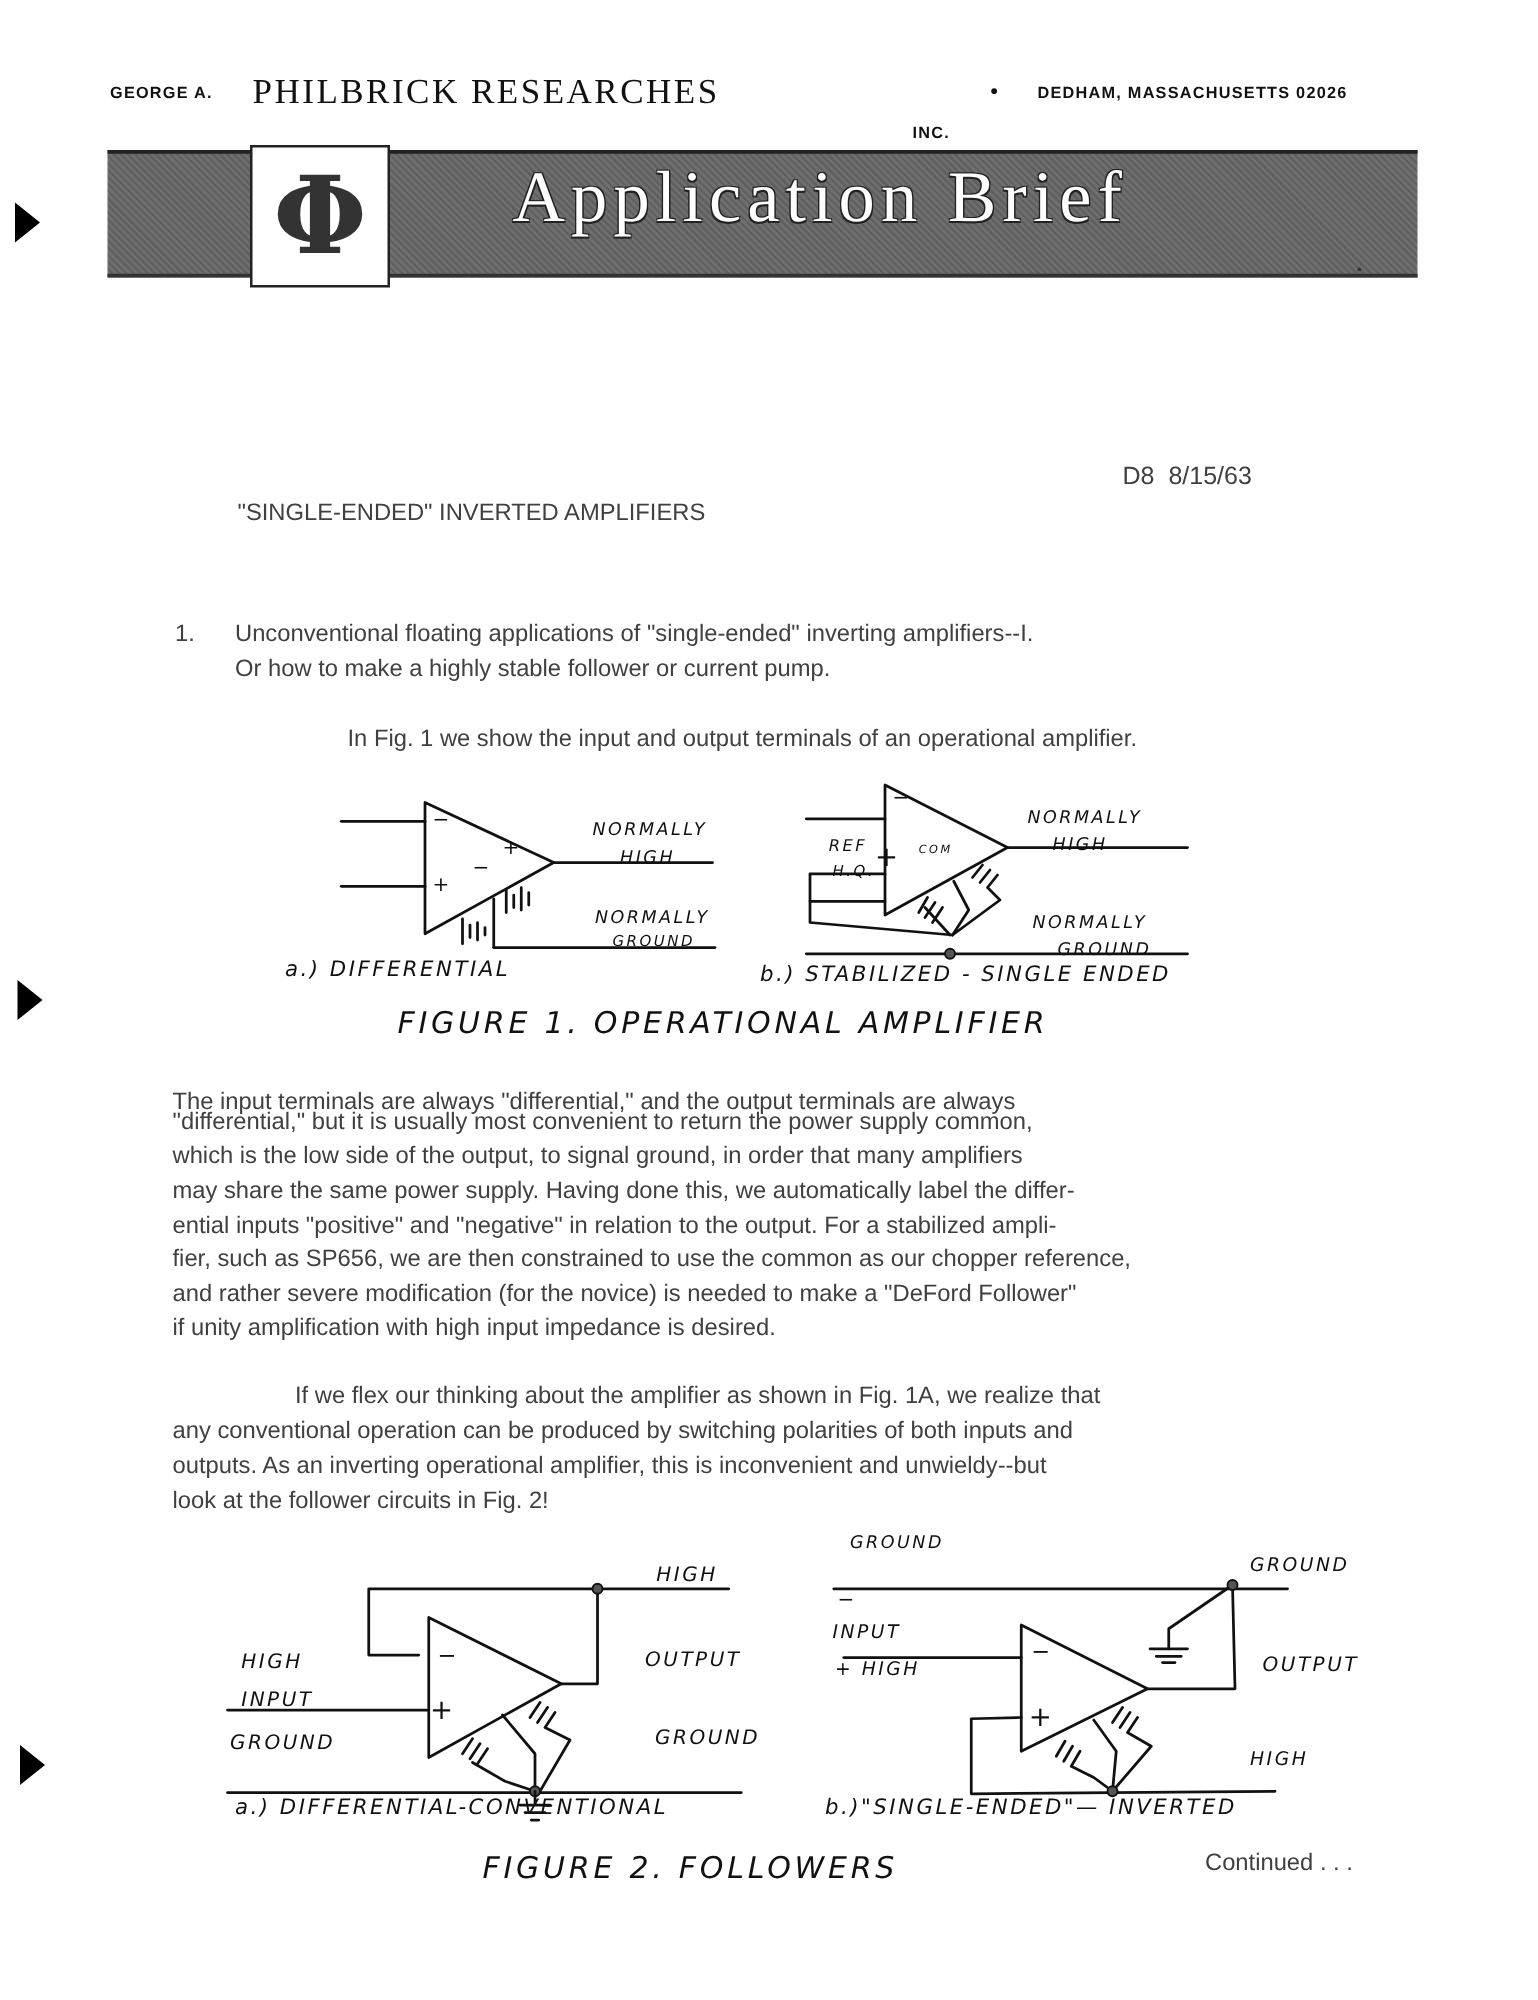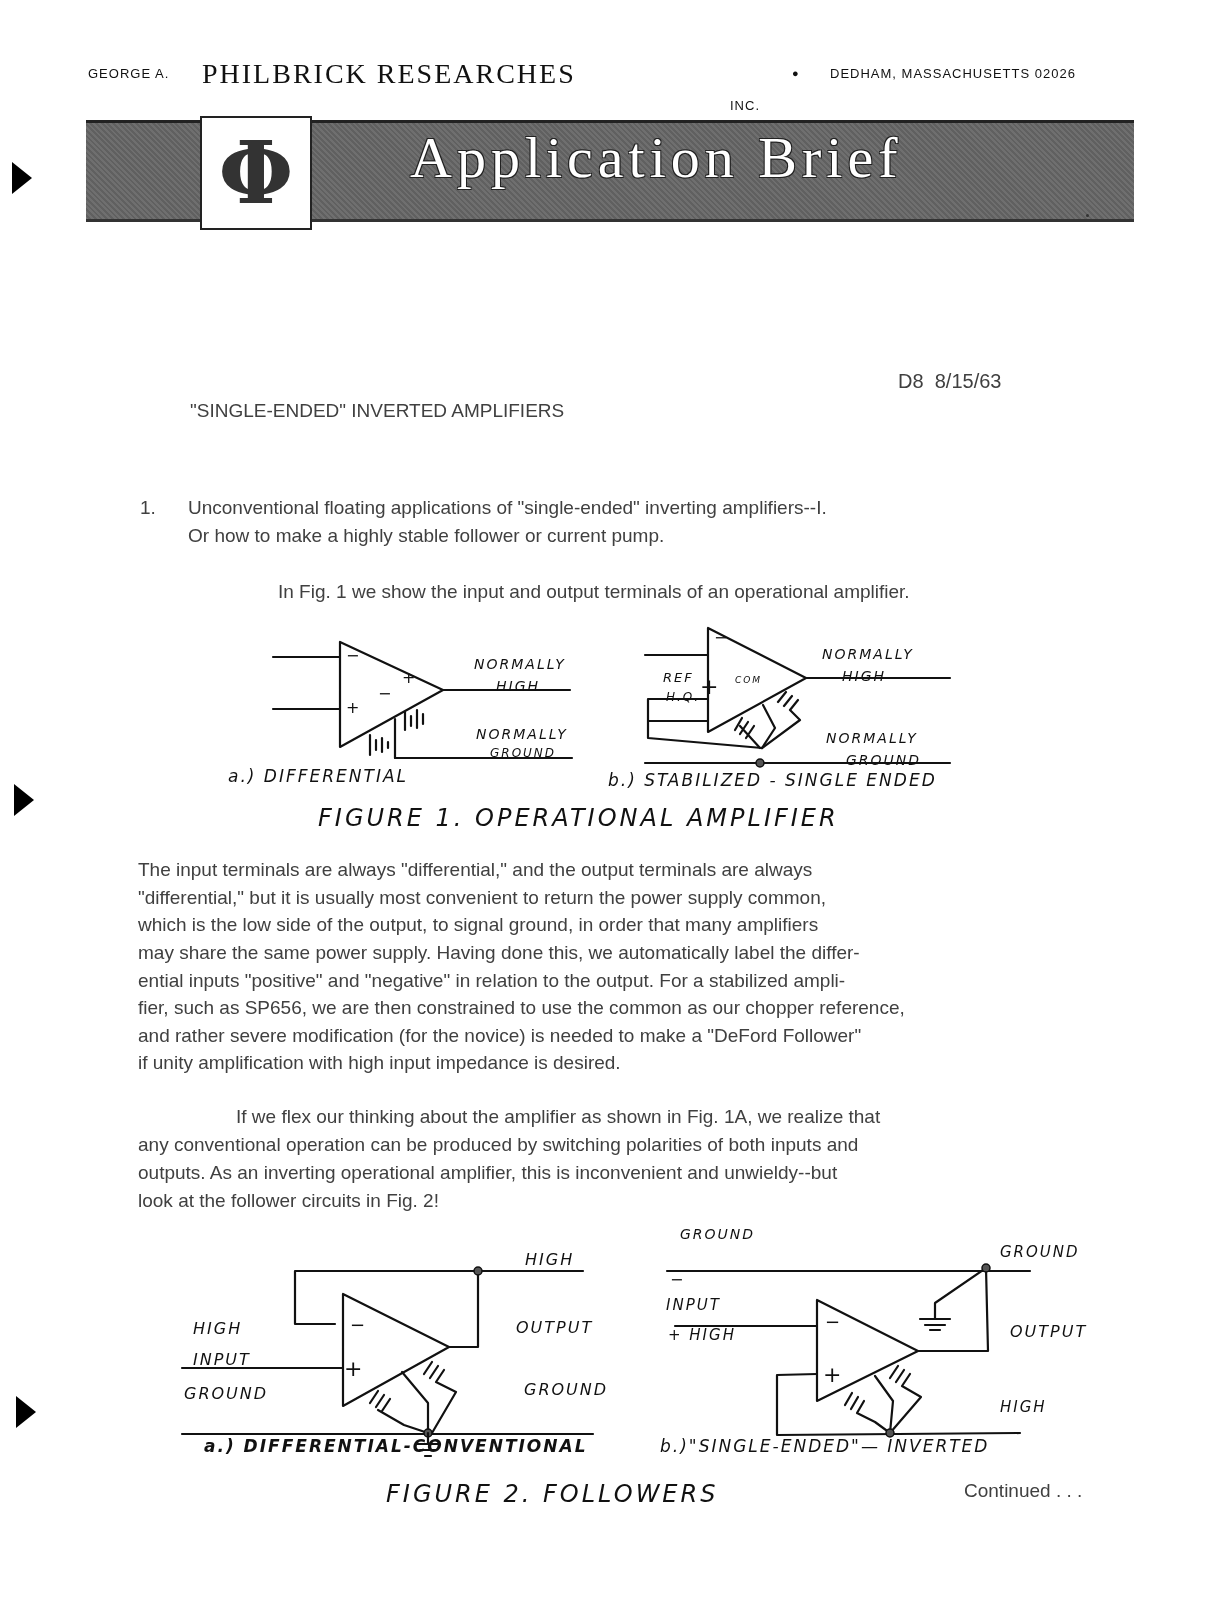--- a/index.html
+++ b/index.html
@@ -1,20 +1,20 @@
 <!DOCTYPE html>
 <html><head>
 <meta charset="utf-8">
 <style>
   html, body { margin:0; padding:0; background:#fff; }
   body { width:1230px; height:1600px; position:relative; overflow:hidden; color:#111; }
   .abs { position:absolute; }
   .sans { font-family:"Liberation Sans", sans-serif; }
 
-  .hdr-small { font-size:13px; letter-spacing:1px; top:66px; }
+  .hdr-small { font-size:13px; letter-spacing:1px; top:66px;font-weight:bold; }
   .hdr-big { font-family:"Liberation Serif", serif; font-size:28px; letter-spacing:2px; top:58px; left:202px; }
 
   .banner { left:86px; top:120px; width:1048px; height:96px; background:#666;
     background-image: repeating-linear-gradient(45deg, rgba(255,255,255,0.06) 0 2px, rgba(0,0,0,0.06) 2px 4px);
     border-top:3px solid #222; border-bottom:3px solid #333; }
   .logo-box { left:200px; top:116px; width:108px; height:110px; background:#fff; border:2px solid #222; }
   .banner-title { left:410px; top:124px; font-family:"Liberation Serif", serif; font-size:58px; letter-spacing:5px; color:#fff;
     text-shadow:1px 1px 0 #222, -1px -1px 0 #222, 1px -1px 0 #222, -1px 1px 0 #222; }
 
   .body-text { font-family:Liberation Sans, sans-serif; font-size:19px; line-height:28px; color:#404040; }
@@ -106,21 +106,21 @@
   <div class="lbl" style="left:822px; top:646px;">NORMALLY</div>
   <div class="lbl" style="left:842px; top:668px;">HIGH</div>
   <div class="lbl" style="left:826px; top:730px;">NORMALLY</div>
   <div class="lbl" style="left:846px; top:752px;">GROUND</div>
   <div class="caption" style="left:608px; top:770px;">b.) STABILIZED - SINGLE ENDED</div>
 </div>
 
 <div class="figtitle" style="left:318px; top:804px;">FIGURE 1. OPERATIONAL AMPLIFIER</div>
 
 <div class="abs body-text" style="left:138px; top:856px;">
-  <div class="line" style="top:0;">The input terminals are always "differential," and the output terminals are always</div>
+  <div class="line" style="top:12px;">The input terminals are always "differential," and the output terminals are always</div>
   <div class="line" style="top:28px;">"differential," but it is usually most convenient to return the power supply common,</div>
   <div class="line" style="top:55px;">which is the low side of the output, to signal ground, in order that many amplifiers</div>
   <div class="line" style="top:83px;">may share the same power supply.  Having done this, we automatically label the differ-</div>
   <div class="line" style="top:111px;">ential inputs "positive" and "negative" in relation to the output.  For a stabilized ampli-</div>
   <div class="line" style="top:138px;">fier, such as SP656, we are then constrained to use the common as our chopper reference,</div>
   <div class="line" style="top:166px;">and rather severe modification (for the novice) is needed to make a "DeFord Follower"</div>
   <div class="line" style="top:193px;">if unity amplification with high input impedance is desired.</div>
 </div>
 
 <div class="abs body-text" style="left:138px; top:1103px;">
@@ -145,21 +145,21 @@
     <path d="M428,1433 L428,1444 M416,1444 L440,1444 M420,1450 L436,1450 M425,1456 L431,1456"></path>
   </svg>
   <div class="lbl" style="left:350px; top:1314px; font-size:18px;">−</div>
   <div class="lbl" style="left:344px; top:1356px; font-size:22px; letter-spacing:0;">+</div>
   <div class="lbl" style="left:525px; top:1250px; font-size:16px;">HIGH</div>
   <div class="lbl lbl-lg" style="left:516px; top:1318px;">OUTPUT</div>
   <div class="lbl" style="left:193px; top:1319px; font-size:16px;">HIGH</div>
   <div class="lbl" style="left:193px; top:1350px; font-size:16px;">INPUT</div>
   <div class="lbl" style="left:184px; top:1384px; font-size:16px;">GROUND</div>
   <div class="lbl" style="left:524px; top:1380px; font-size:16px;">GROUND</div>
-  <div class="caption" style="left:204px; top:1436px;font-weight:bold;">a.) DIFFERENTIAL-CONVENTIONAL</div>
+  <div class="caption" style="left:188px; top:1436px;">a.) DIFFERENTIAL-CONVENTIONAL</div>
 </div>
 
 <div class="abs" style="left:0; top:0;">
   <svg width="1230" height="1600" style="left:0;top:0;">
     <line x1="667" y1="1271" x2="1030" y2="1271"></line>
     <polyline points="986,1268 988,1351 918,1351"></polyline>
     <polyline points="986,1268 935,1303 935,1319"></polyline>
     <path d="M920,1319 L950,1319 M925,1325 L945,1325 M930,1330 L940,1330"></path>
     <polygon points="817,1300 817,1401 918,1351"></polygon>
     <line x1="675" y1="1326" x2="817" y2="1326"></line>

